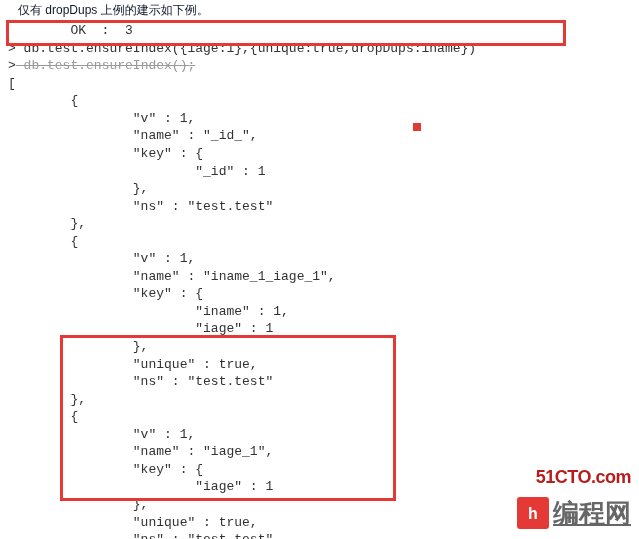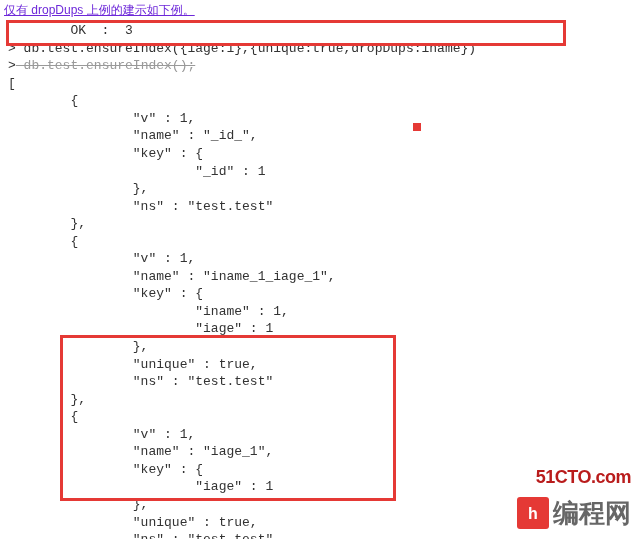--- a/index.html
+++ b/index.html
@@ -11,23 +11,22 @@
       color: #333;
       line-height: 1.35;
       position: relative;
       width: 639px;
       height: 539px;
       overflow: hidden;
     }
     .header-crop {
       font-family: sans-serif;
       font-size: 12px;
-      color: #6d28d9;
-      padding: 2px 4px;
-      text-decoration: underline;
+      color: #0f172a;
+      padding: 2px 18px;
     }
     .code-area {
       white-space: pre;
       padding: 2px 8px;
       position: relative;
     }
     .highlight-box-top {
       position: absolute;
       border: 3px solid #e53935;
       left: 6px;
@@ -84,20 +83,21 @@
       font-weight: bold;
       font-size: 16px;
       border-radius: 3px;
     }
     .wm-text {
       font-family: "Microsoft YaHei", sans-serif;
       font-size: 26px;
       font-weight: bold;
       color: #666;
       text-shadow: 1px 1px 0 #fff;
+      text-decoration: underline;
     }
     .struck {
       color: #999;
       text-decoration: line-through;
     }
   </style>
 </head>
 <body>
 
 <div class="header-crop">仅有 dropDups 上例的建示如下例。</div>

